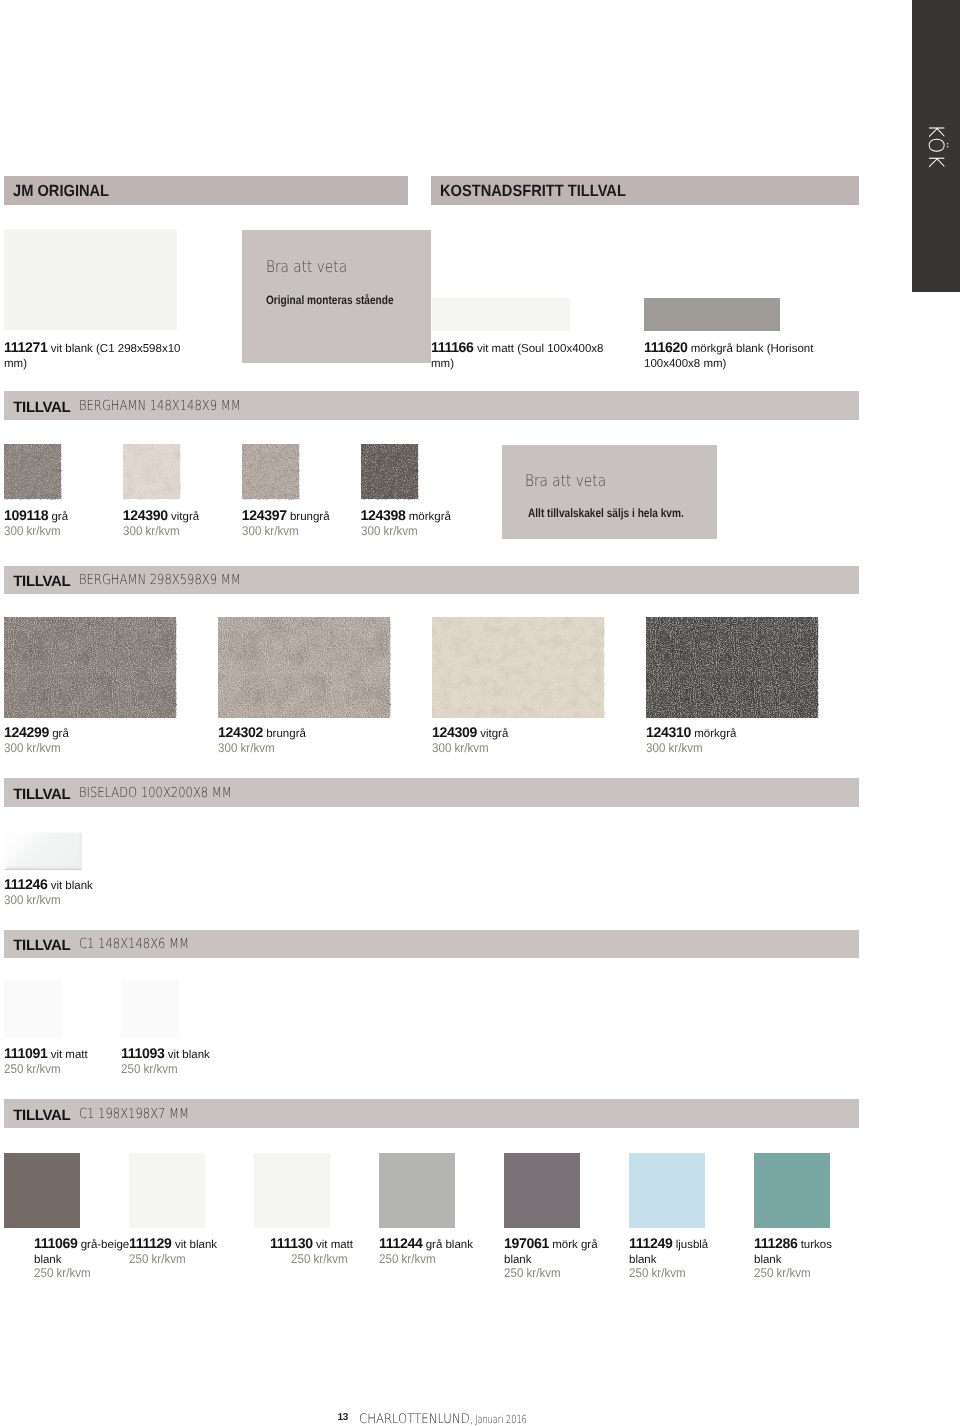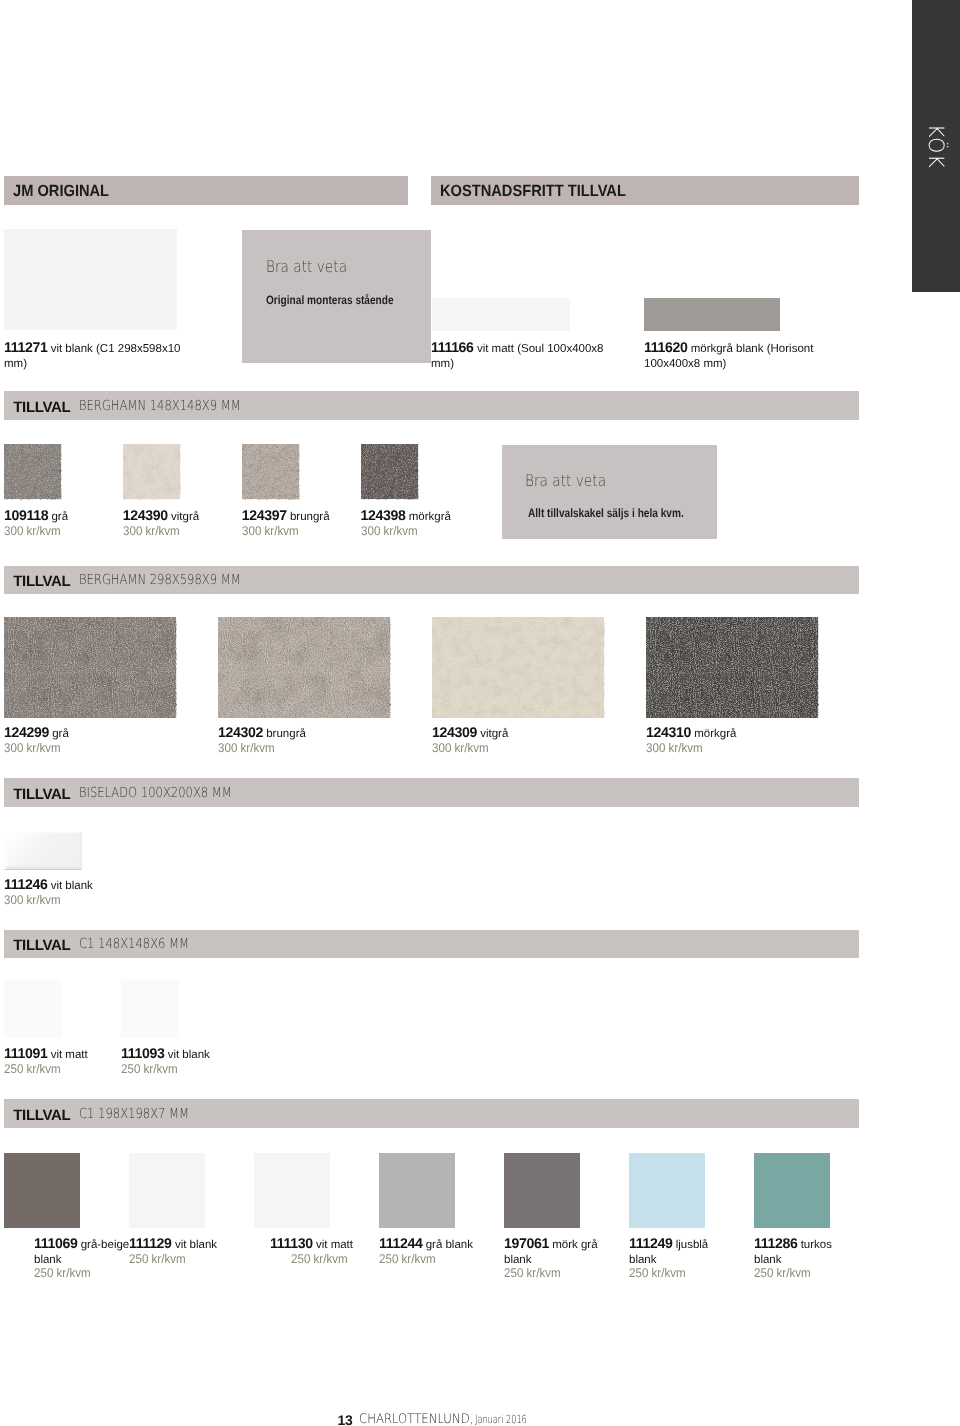--- a/index.html
+++ b/index.html
@@ -46,21 +46,21 @@
 
   .tile{position:absolute;overflow:hidden;}
   .cap{position:absolute;font-size:11.8px;line-height:13.6px;color:#141414;}
   .cap .code{font-weight:bold;font-size:14.1px;letter-spacing:-0.35px;line-height:13.6px;}
   .cap .nm{font-weight:normal;font-size:11.5px;}
   .cap .pr{display:block;color:#8c8a77;font-size:12.6px;line-height:13.6px;}
   .cap .pr span{display:inline-block;transform:scaleX(0.92);transform-origin:0 50%;}
 
   .footer{position:absolute;left:0;top:0;width:960px;height:1426px;white-space:nowrap;}
   .footer .pg{position:absolute;left:337.6px;top:1413.3px;line-height:1;
-      font-weight:bold;font-size:14px;color:#1a1a1a;letter-spacing:-0.3px;}
+      font-weight:bold;font-size:10px;color:#1a1a1a;letter-spacing:-0.3px;}
   .footer .prj{position:absolute;left:358.8px;top:1413.2px;line-height:1;
       font-family:"DejaVu Sans",sans-serif;font-weight:200;font-size:13.2px;color:#2b2b2b;letter-spacing:0px;
       transform:scaleX(0.885);transform-origin:0 0;}
   .footer .dt{position:absolute;left:474.7px;top:1413.9px;line-height:1;
       font-family:"DejaVu Sans",sans-serif;font-weight:200;font-size:11.2px;color:#2b2b2b;letter-spacing:0px;
       transform:scaleX(0.73);transform-origin:0 0;}
 
 </style>
 </head>
 <body>

